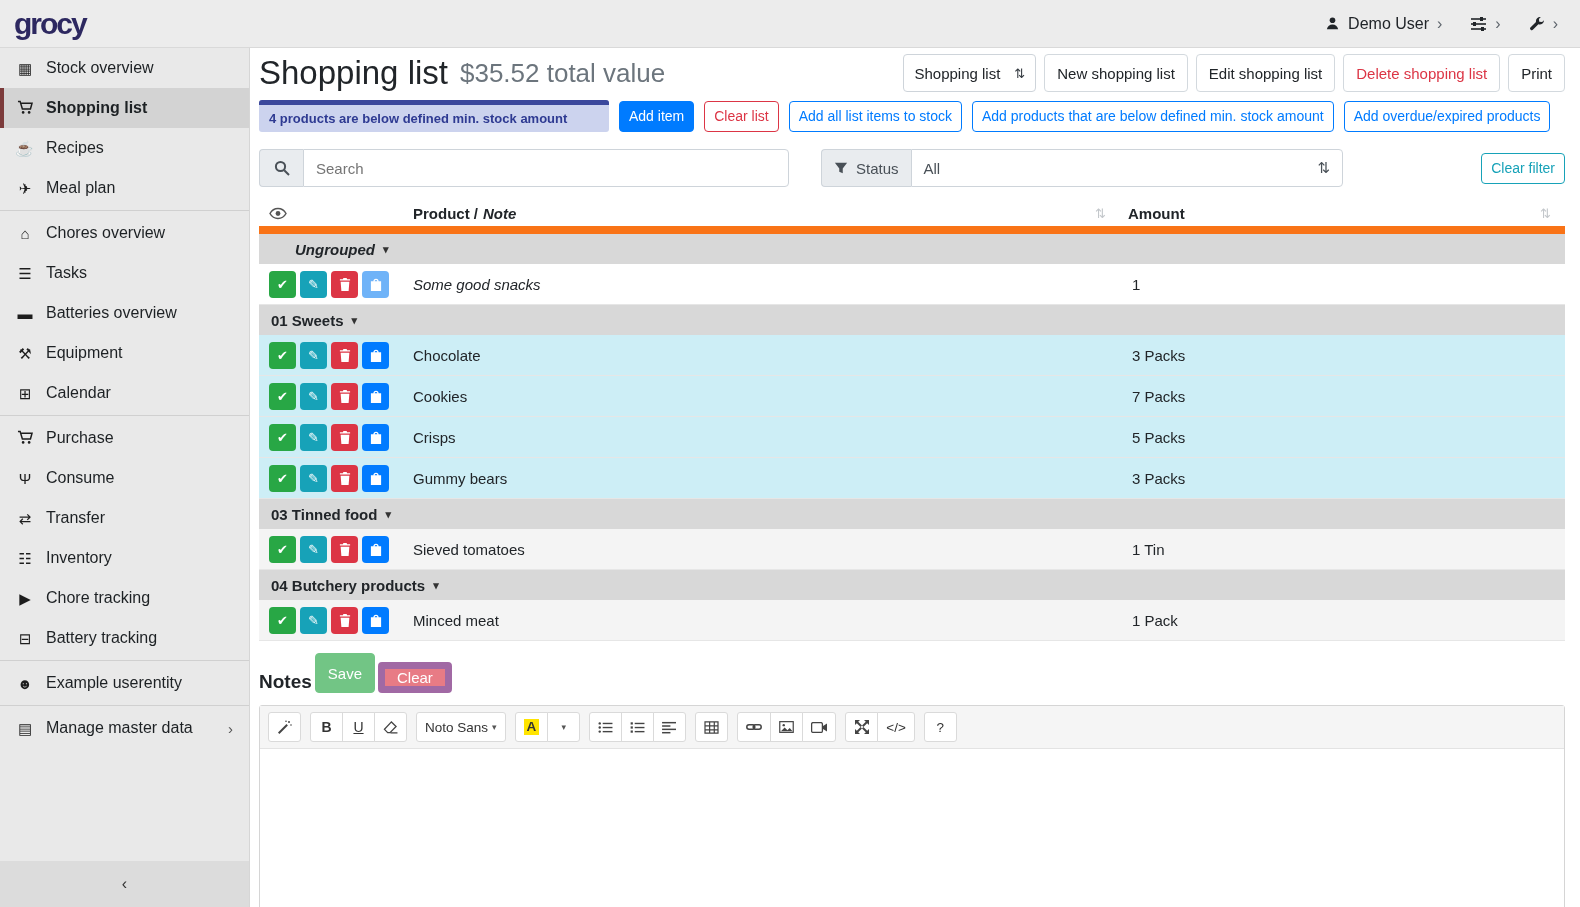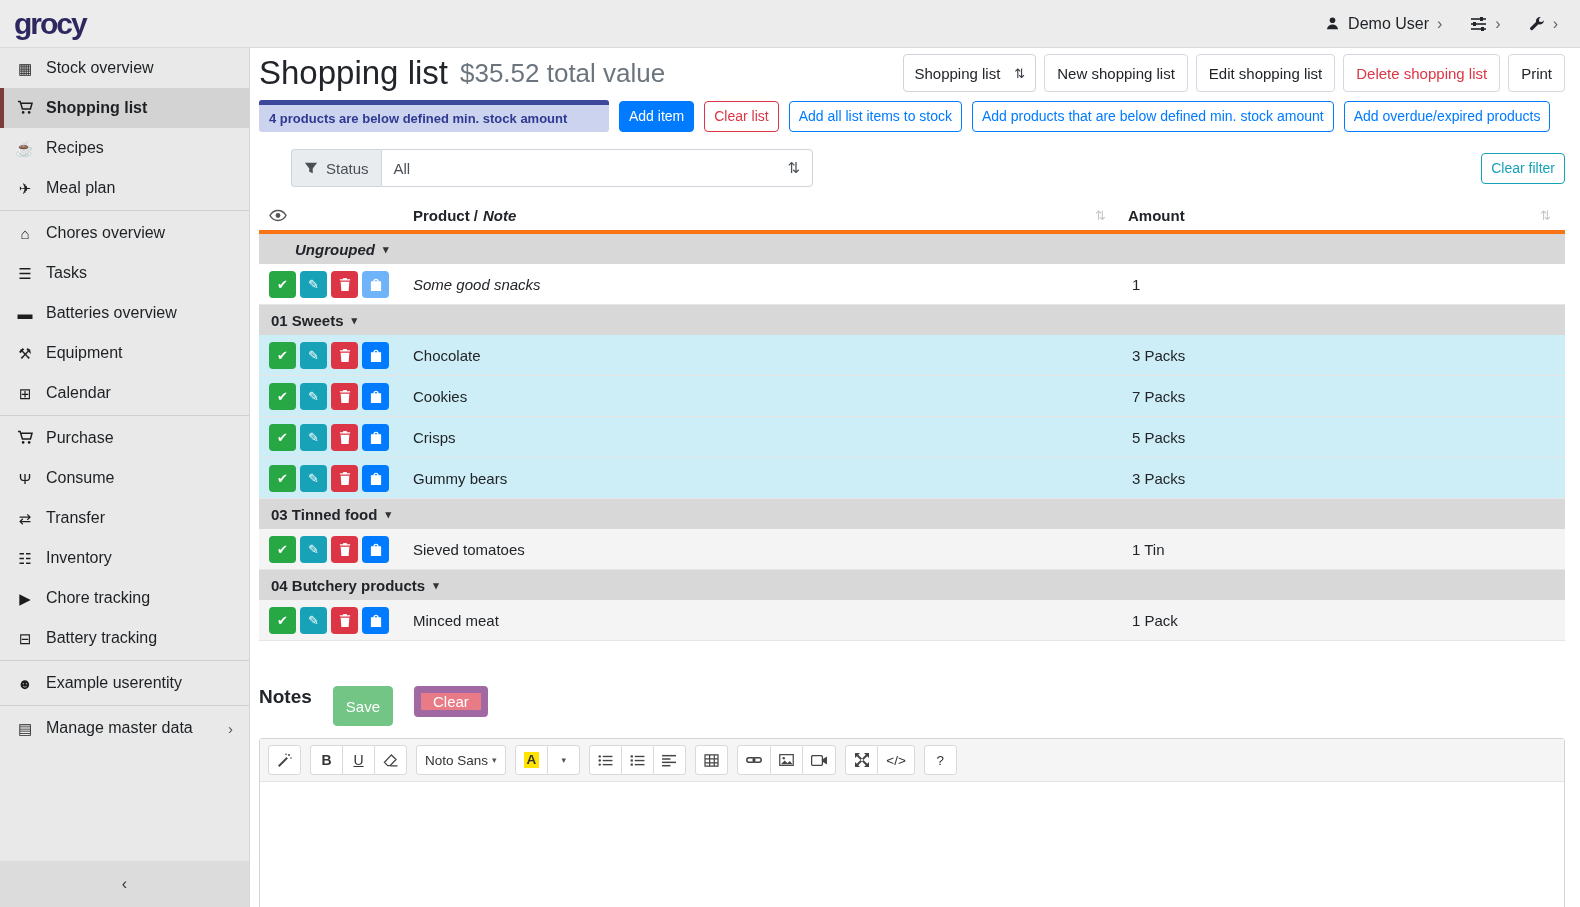--- a/index.html
+++ b/index.html
@@ -92,21 +92,21 @@
   .status-select {
     flex:1; background:#fff; border:1px solid #ced4da; border-radius:0 4px 4px 0;
     display:flex; align-items:center; justify-content:space-between; padding:0 12px;
     font-size:15px; color:#495057; cursor:pointer;
   }
   .clear-filter { margin-left:auto; }
 
   
   .table { margin-top:13px; }
   .grid-row { display:grid; grid-template-columns:146px minmax(0,1fr) 445px; align-items:center; }
-  .thead { height:34px; border-bottom:4px solid #f97316; font-weight:bold; font-size:15px; }
+  .thead { height:34px; border-bottom:8px solid #f97316; font-weight:bold; font-size:15px; }
   .th-eye { padding-left:10px; display:flex; align-items:center; }
   .th-flex { display:flex; align-items:center; padding-left:8px; }
   .th-flex .note-i { font-style:italic; margin-left:5px; }
   .sort-ic { margin-left:auto; color:#c3c7cb; font-size:13px; font-weight:normal; padding-right:14px; }
   .group-row {
     background:#d8d8d8; height:30px; display:flex; align-items:center;
     padding-left:12px; font-weight:bold; font-size:15px; gap:8px; cursor:pointer;
   }
   .group-row .caret { font-size:11px; color:#333; }
   .group-row.italic .gname { font-style:italic;margin-left:24px; }
@@ -122,21 +122,21 @@
   .abtn.check { background:#28a745; }
   .abtn.edit  { background:#17a2b8; }
   .abtn.trash { background:#dc3545; }
   .abtn.bag   { background:#007bff; }
   .abtn.bag.light { background:#6fb3f8; }
   .product-cell { font-size:15px; padding-left:8px; }
   .product-cell.note { font-style:italic; }
   .amount-cell { font-size:15px; padding-left:12px; }
 
   
-  .notes-row { margin-top:45px; display:flex; align-items:flex-start; gap:21px; }
+  .notes-row { margin-top:12px; display:flex; align-items:flex-end; gap:3px; }
   .notes-title { font-size:19px; font-weight:bold; }
   .btn-success-sm { background:#28a745; border:1px solid #28a745; color:#fff; opacity:.65; height:40px; border-radius:4px; padding:0 12px; font-size:15px; }
   .btn-danger-sm  { background:#dc3545; border:7px solid #701a75; color:#fff; opacity:.65; height:31px; border-radius:4px; padding:0 12px; font-size:15px; }
 
   .editor { margin-top:12px; border:1px solid #d5d5d5; border-radius:3px; }
   .snb-toolbar {
     background:#f5f5f5; border-bottom:1px solid #e3e3e3; padding:6px 8px;
     display:flex; align-items:center; gap:9px; flex-wrap:nowrap;
   }
   .btn-grp { display:flex; }
@@ -301,20 +301,29 @@
       <div class="alert-text">4 products are below defined min. stock amount</div>
     </div>
     <button class="btn-sm btn-primary">Add item</button>
     <button class="btn-sm btn-outline-danger">Clear list</button>
     <button class="btn-sm btn-outline-primary">Add all list items to stock</button>
     <button class="btn-sm btn-outline-primary">Add products that are below defined min. stock amount</button>
     <button class="btn-sm btn-outline-primary">Add overdue/expired products</button>
   </div>
 
   <div class="row3">
+    <div class="search-group">
+      <div class="prepend search-prepend">
+        <svg width="16" height="16" viewBox="0 0 16 16">
+            <circle cx="6.5" cy="6.5" r="4.6" fill="none" stroke="#495057" stroke-width="2"></circle>
+            <line x1="10.2" y1="10.2" x2="15" y2="15" stroke="#495057" stroke-width="2"></line>
+          </svg>
+      </div>
+      <input class="search-input" type="text" placeholder="Search" style="">
+    </div>
     <div class="status-group">
       <div class="prepend status-prepend">
         <svg width="14" height="14" viewBox="0 0 16 16">
             <path fill="#495057" d="M1 2h14L10 8.5V14l-4-1.8V8.5z"></path>
           </svg>
         <span>Status</span>
       </div>
       <div class="status-select">
         <span>All</span>
         <span class="updown">⇅</span>

